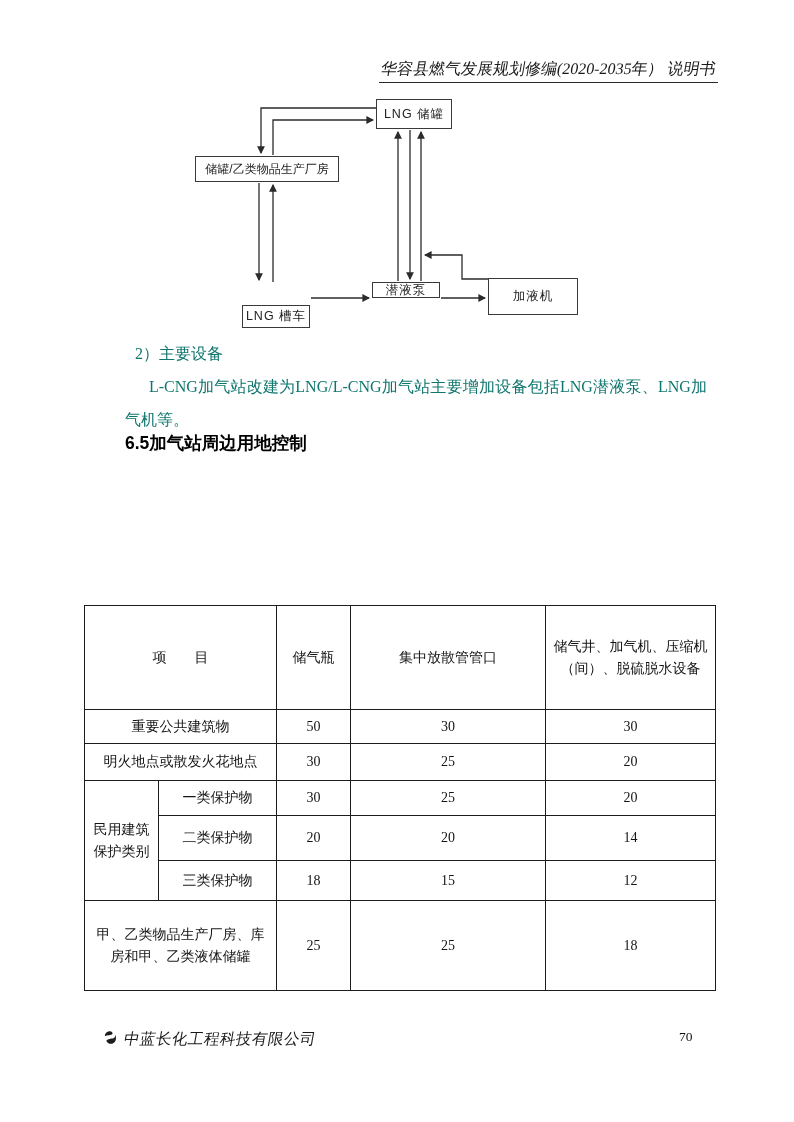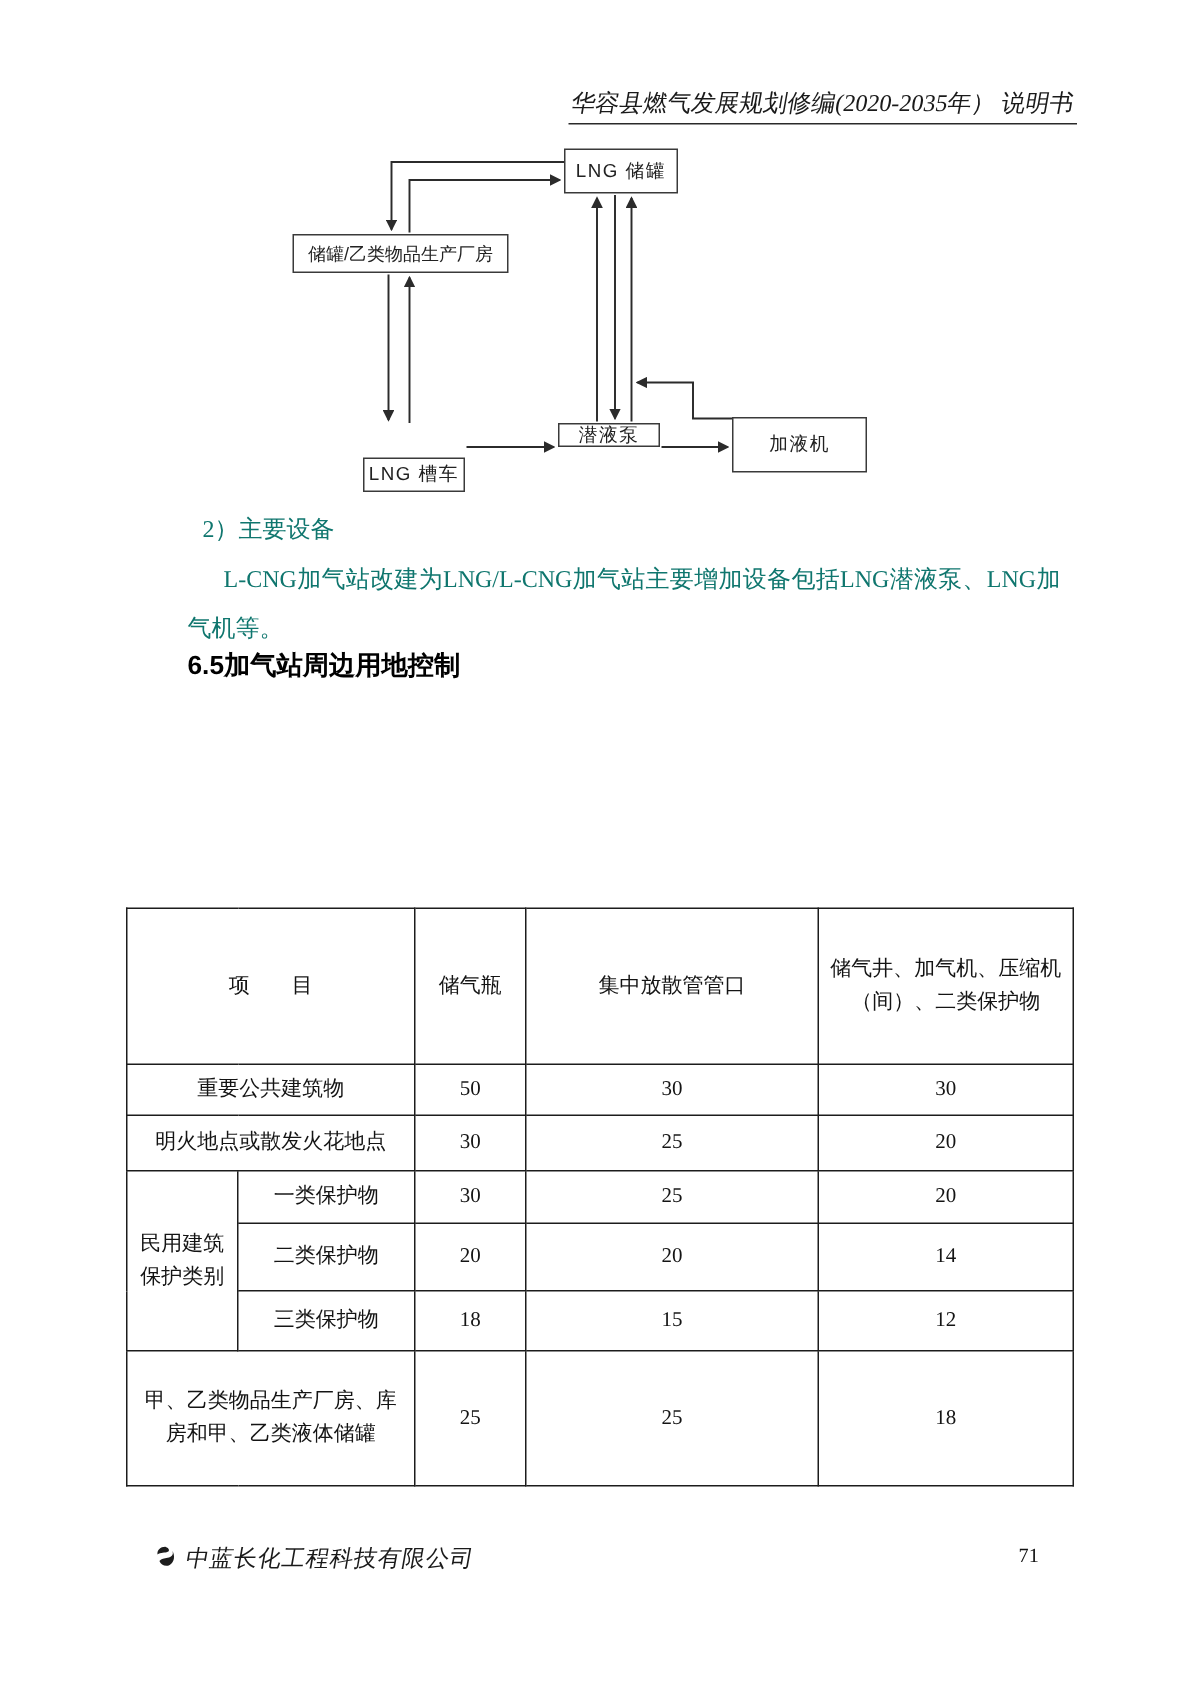--- a/index.html
+++ b/index.html
@@ -133,21 +133,21 @@
         <col style="width:118px">
         <col style="width:74px">
         <col style="width:195px">
         <col style="width:170px">
     </colgroup>
     <tbody>
       <tr class="r-head">
         <td class="hdr" colspan="2">项　　目</td>
         <td class="hdr">储气瓶</td>
         <td class="hdr">集中放散管管口</td>
-        <td class="hdr">储气井、加气机、压缩机（间）、二类保护物</td>
+        <td class="hdr">储气井、加气机、压缩机（间）、脱硫脱水设备</td>
       </tr>
       <tr class="r1">
         <td colspan="2">重要公共建筑物</td>
         <td class="num">50</td>
         <td class="num">30</td>
         <td class="num">30</td>
       </tr>
       <tr class="r2">
         <td colspan="2">明火地点或散发火花地点</td>
         <td class="num">30</td>
@@ -182,15 +182,15 @@
     </tbody>
   </table>
 
   <svg class="footer-logo" viewBox="0 0 16 16">
     <path fill="#1d1d1d" d="M8 0.8 C4.4 0.6 1.8 3.0 2.1 6.2 C4.4 4.7 7.4 5.2 9.4 4.3 C11 3.6 10.4 1.6 8 0.8 Z"></path>
     <path fill="#1d1d1d" d="M12.6 3.6 C14 6.4 12 8.2 9.3 8.6 C6.9 9.0 4.9 9.4 3.5 10.8 C4.5 13.6 8 15.1 10.8 13.6 C14.2 11.8 14.8 7.0 12.6 3.6 Z"></path>
   </svg>
   <div class="footer-company">
     <span class="oblique">中蓝长化工程科技有限公司</span>
   </div>
-  <div class="page-number">71</div>
+  <div class="page-number">70</div>
 
 </div>
 
 </body></html>

